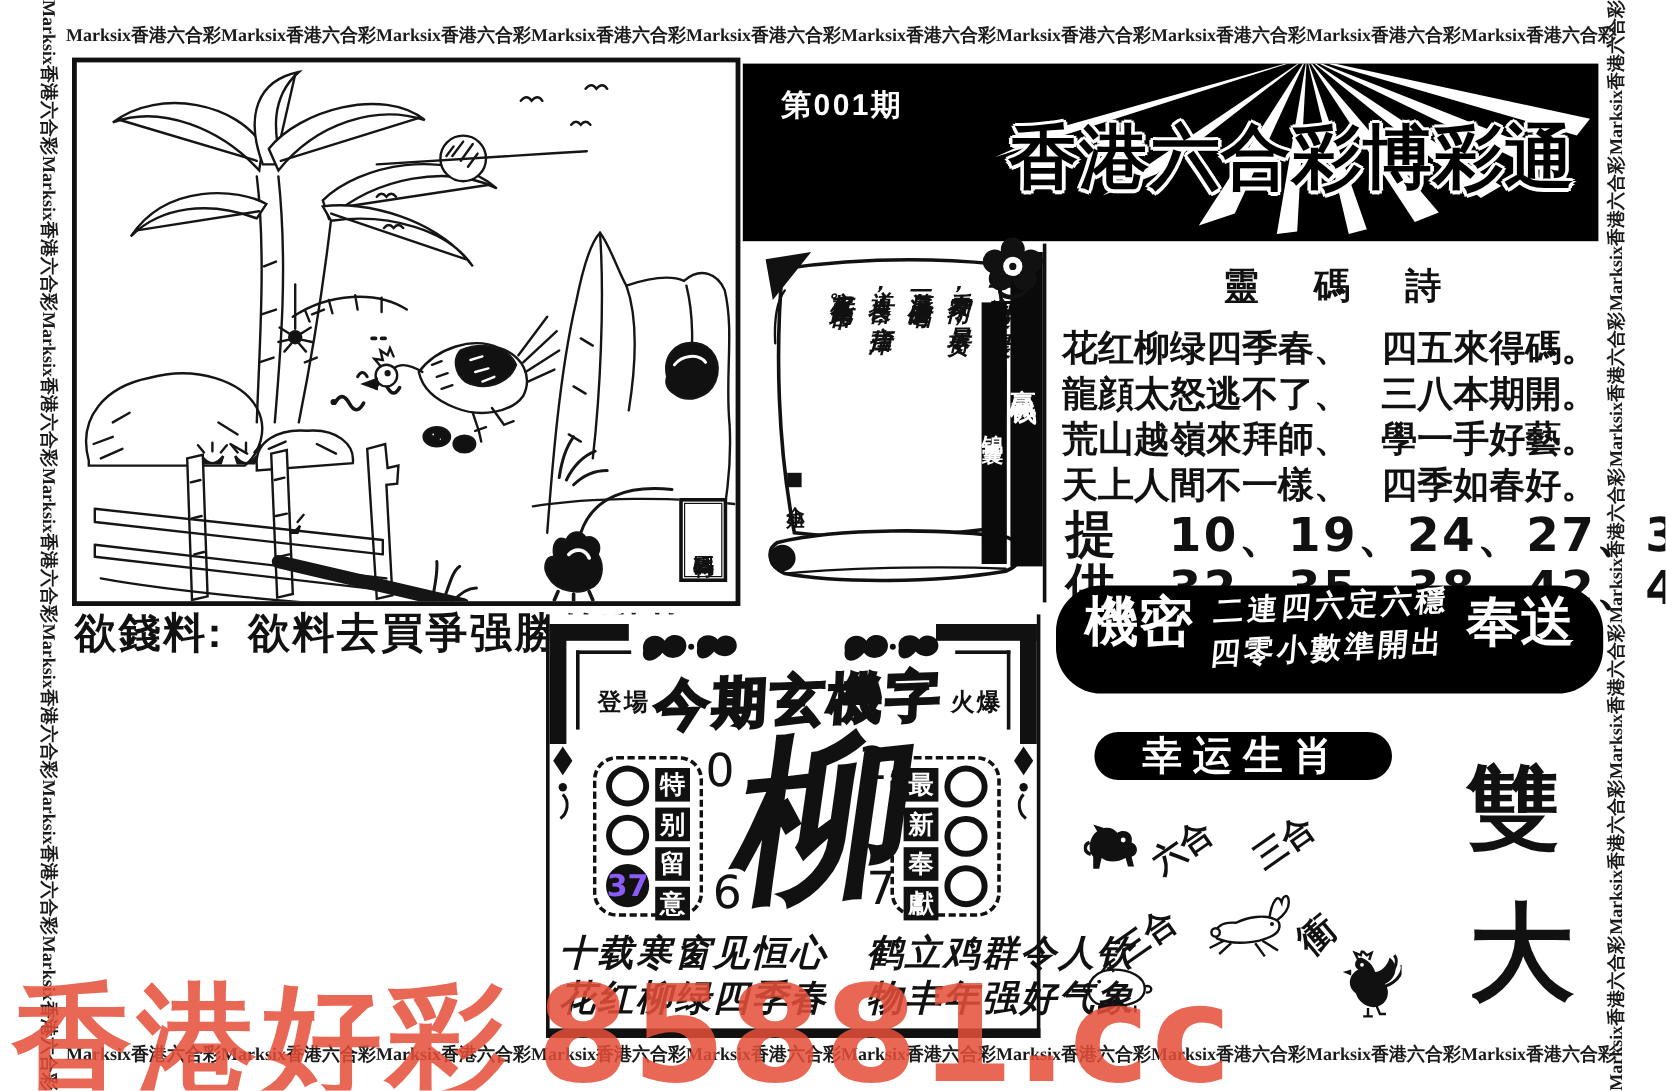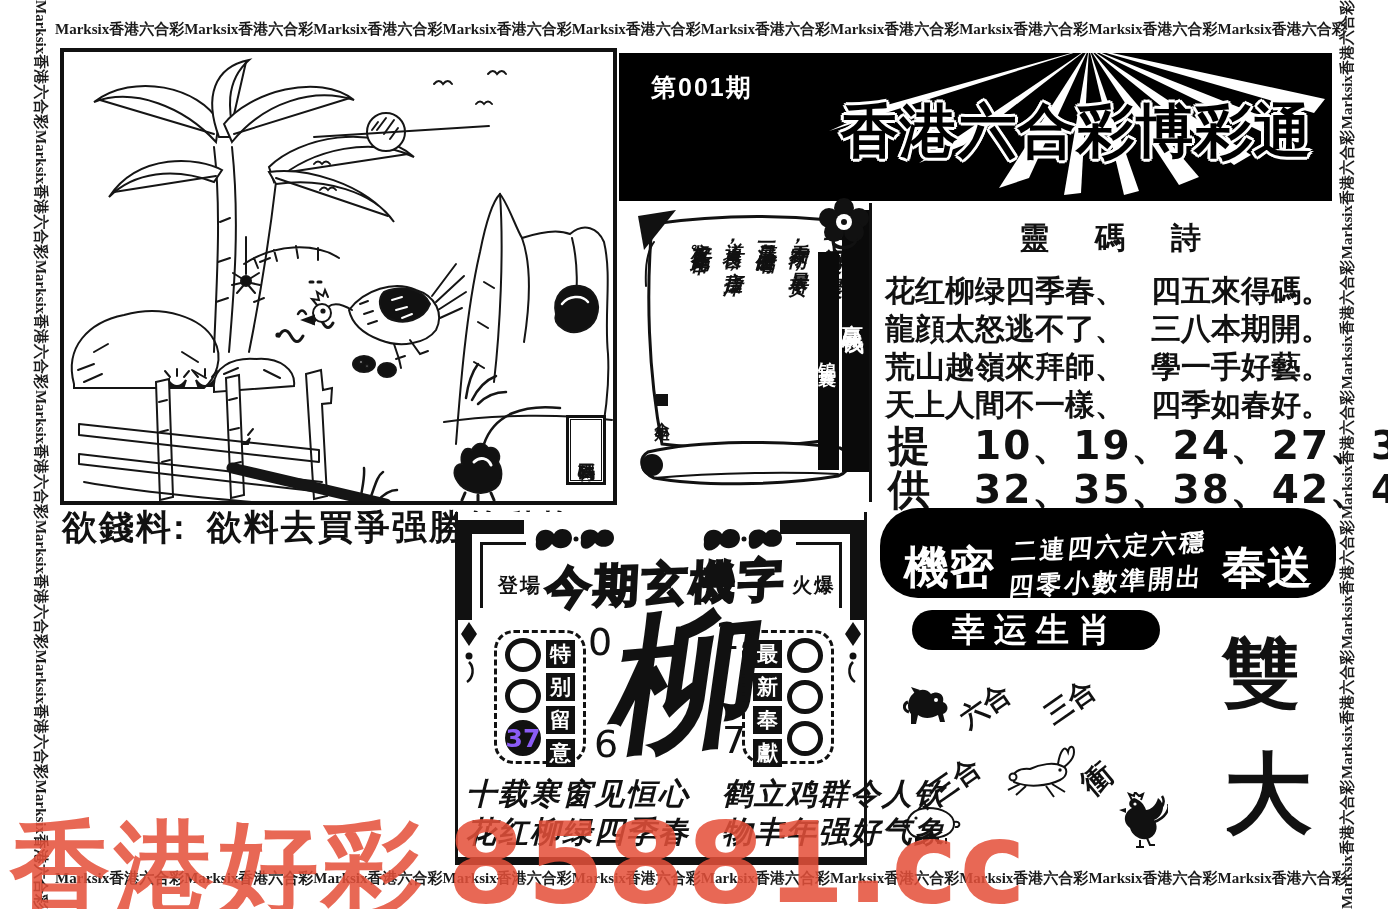--- a/index.html
+++ b/index.html
@@ -48,22 +48,22 @@
   
   #poem-title{left:885px;top:218px;width:450px;text-align:center;font-size:30px;font-weight:900;
      font-family:"Liberation Serif",serif;letter-spacing:46px;text-indent:46px;}
   #poem-lines{left:885px;top:272px;width:455px;font-family:"Liberation Serif",serif;}
   .pline{display:flex;gap:26px;font-size:30px;font-weight:800;line-height:38px;white-space:nowrap;}
   #poem-provide{left:888px;top:424px;width:450px;}
   .prow{display:flex;align-items:center;gap:44px;height:44px;}
   .prow .plabel{font-size:42px;font-weight:900;font-family:"Liberation Serif",serif;line-height:44px;}
   .prow .pnums{font-size:39px;font-weight:900;letter-spacing:2px;font-family:"DejaVu Sans",sans-serif;white-space:nowrap;}
   
-  #secret{left:880px;top:508px;width:456px;height:90px;background:#000;border-radius:38px;color:#fff;
-     display:flex;align-items:flex-end;justify-content:space-between;padding:0 24px;}
+  #secret{left:880px;top:488px;width:456px;height:90px;background:#000;border-radius:38px;color:#fff;
+     display:flex;align-items:flex-start;justify-content:space-between;padding:0 24px;}
   #secret .big{font-size:45px;font-weight:900;font-family:"Liberation Serif",serif;}
   #secret .mid{display:flex;flex-direction:column;transform:rotate(-3deg) skewX(-8deg);gap:2px;}
   #secret .mid div{font-size:25px;font-weight:700;letter-spacing:3px;white-space:nowrap;}
   #lucky{left:912px;top:610px;width:248px;height:40px;background:#000;border-radius:28px;color:#fff;
      display:flex;align-items:center;justify-content:center;font-size:33px;font-weight:900;letter-spacing:9px;}
   .zlabel{font-size:27px;font-weight:900;white-space:nowrap;font-family:"Liberation Sans",sans-serif;}
   .bigchar{font-weight:900;font-family:"Liberation Sans",sans-serif;line-height:1;}
   
   #xuanji{left:455px;top:512px;width:412px;height:353px;background:#fff;
      border-left:3px solid #111;border-right:3px solid #111;border-bottom:8px solid #111;}

